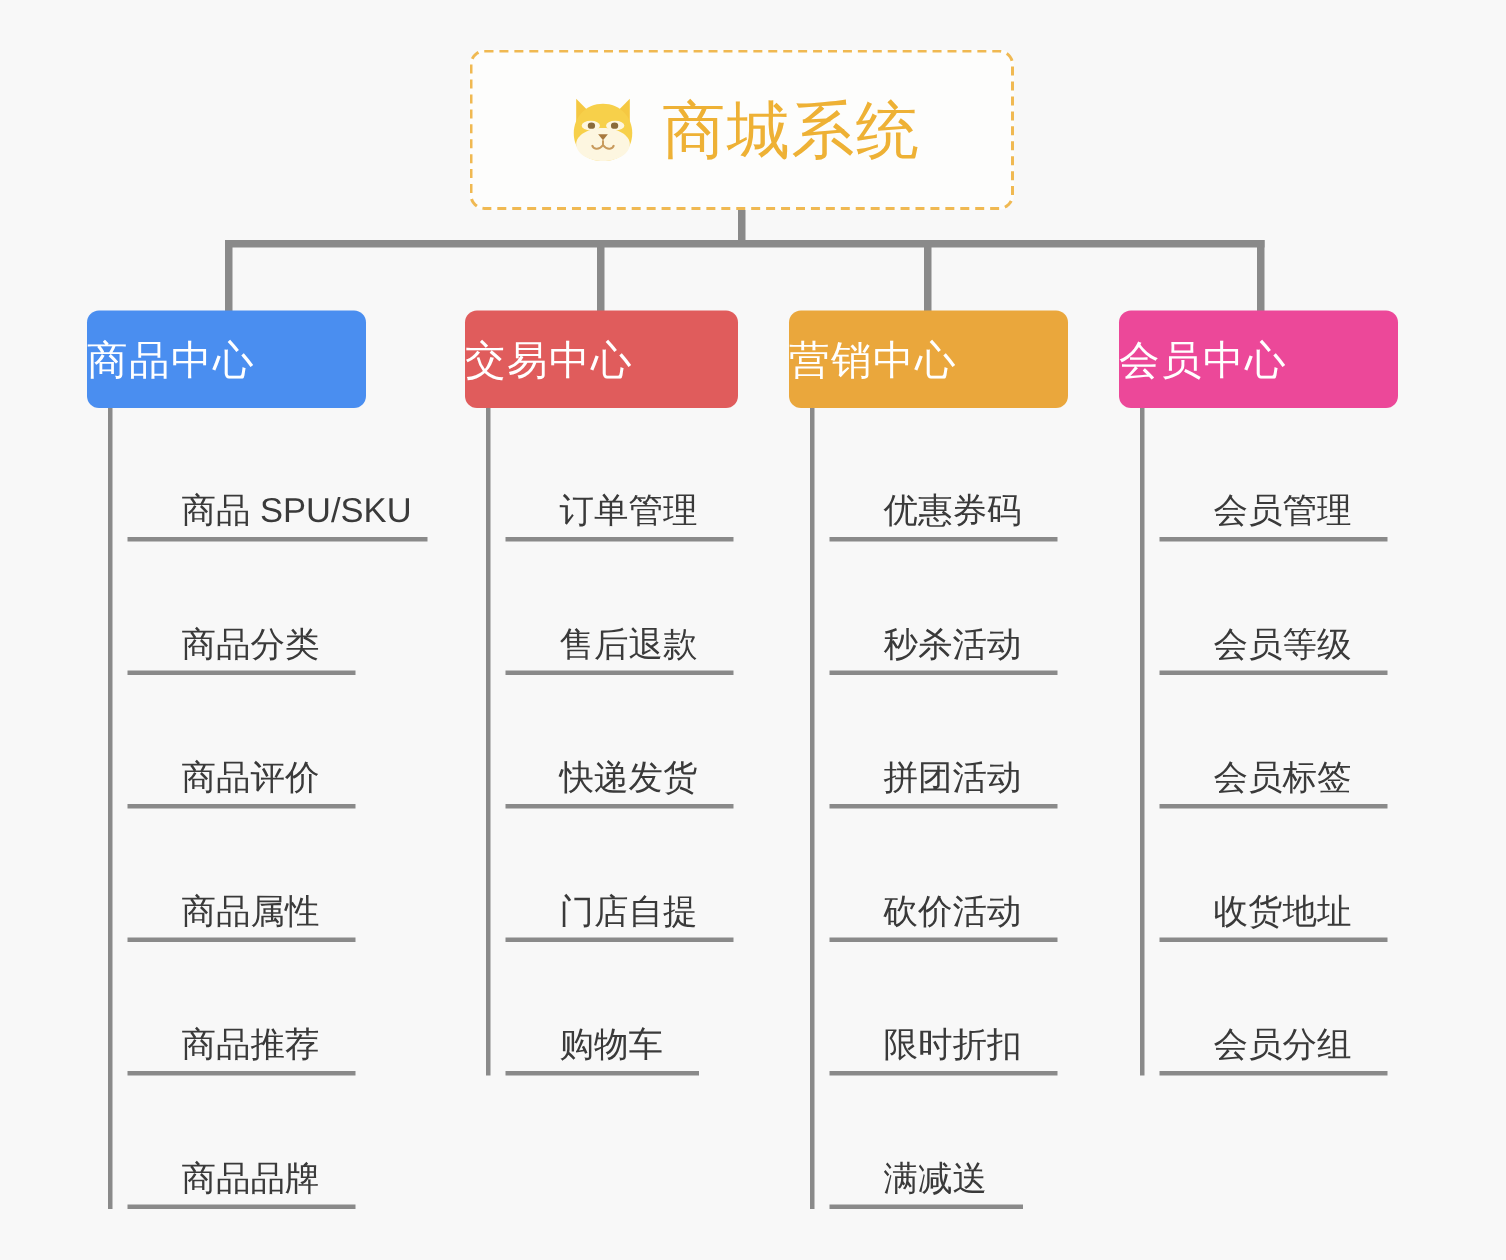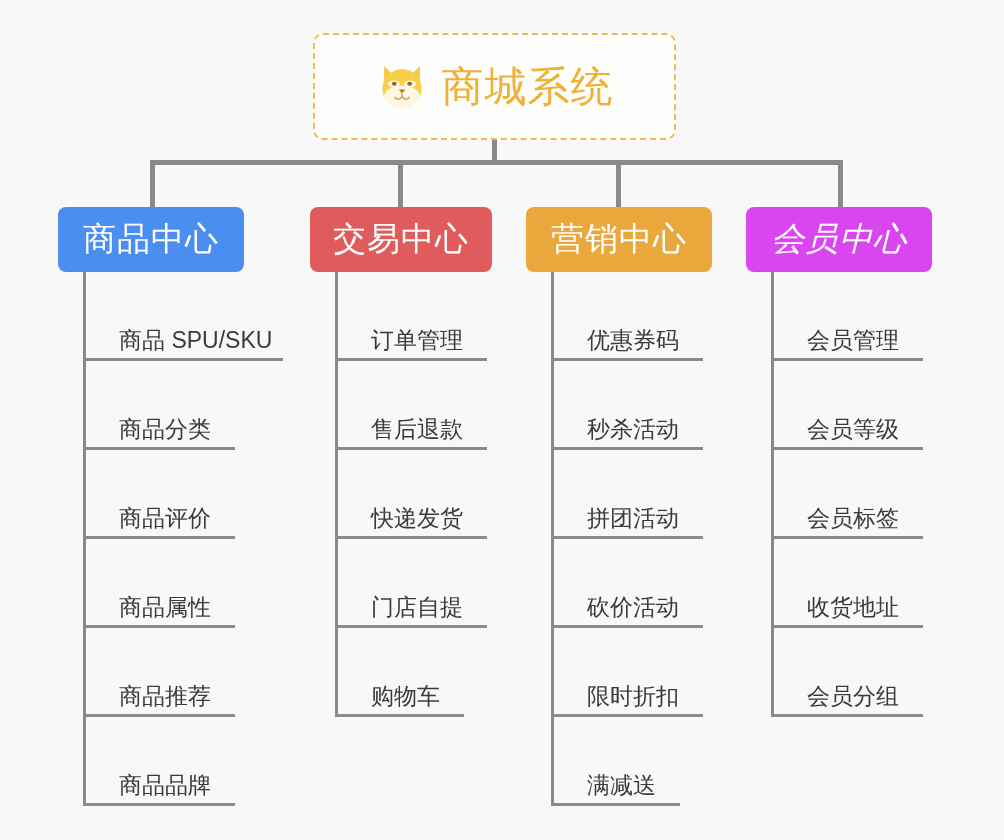--- a/index.html
+++ b/index.html
@@ -85,32 +85,32 @@
   .column.c1 { left: 310px; width: 182px; }
   .column.c2 { left: 526px; width: 186px; }
   .column.c3 { left: 746px; width: 186px; }
 
   .col-head {
     box-sizing: border-box;
     height: 65px;
     border-radius: 8px;
     display: flex;
     align-items: center;
-    justify-content: center;
+    justify-content: flex-start;
     color: #ffffff;
-    font-size: 33px;
+    font-size: 27px;
     letter-spacing: 1px;
     white-space: nowrap;
   }
 
   
   .branch {
     position: relative;
-    margin-left: 25px;
-    padding-left: 0;
+    margin-left: 14px;
+    padding-left: 13px;
     border-left: 3px solid #8a8a8a;
     margin-top: 0;
   }
   .leaf {
     position: relative;
     height: 89px;
     display: flex;
     align-items: flex-end;
   }
   .leaf-label {
@@ -245,21 +245,21 @@
           <span class="leaf-rule" style="width: 152px; background: rgb(138, 138, 138);"></span>
         </div>
       <div class="leaf">
           <span class="leaf-label">满减送</span>
           <span class="leaf-rule" style="width: 129px; background: rgb(138, 138, 138);"></span>
         </div>
     </div>
   </div>
 
   <div class="column c3">
-    <div class="col-head" style="background: #d946ef; font-style: italic;">
+    <div class="col-head" style="background: #ec4899;">
       <span>会员中心</span>
     </div>
     <div class="branch" style="border-left-color: rgb(138, 138, 138);">
       <div class="leaf">
           <span class="leaf-label">会员管理</span>
           <span class="leaf-rule" style="width: 152px; background: rgb(138, 138, 138);"></span>
         </div>
       <div class="leaf">
           <span class="leaf-label">会员等级</span>
           <span class="leaf-rule" style="width: 152px; background: rgb(138, 138, 138);"></span>

